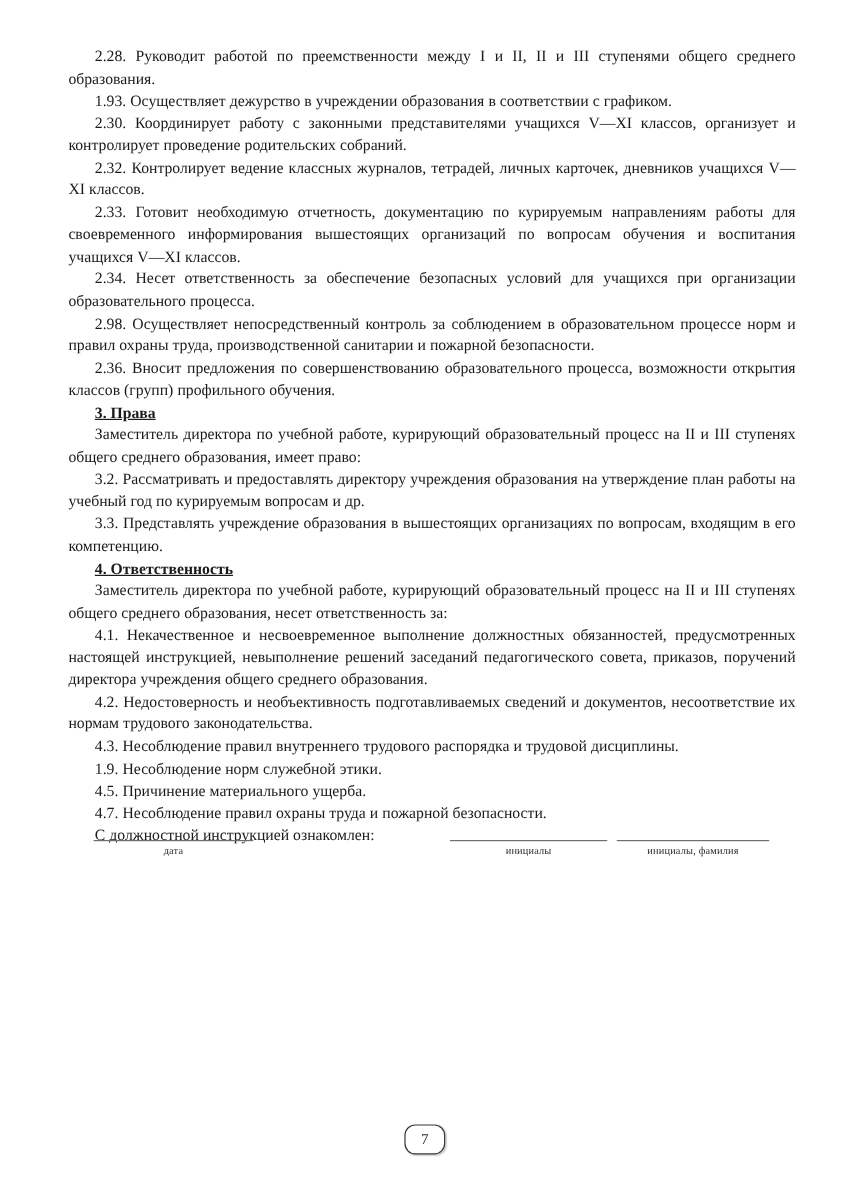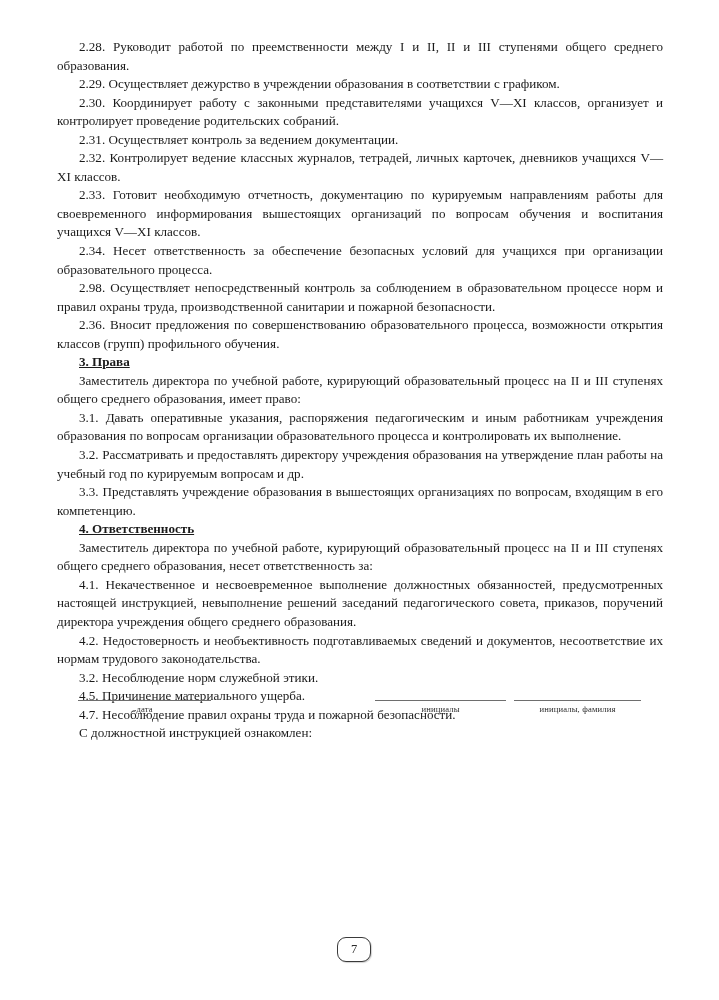--- a/index.html
+++ b/index.html
@@ -110,40 +110,39 @@
   }
 </style>
 </head>
 <body>
 
 <div id="page">
 
   <div id="content">
 
     <p class="para">2.28.  Руководит работой по преемственности между I и II, II и III ступенями общего среднего образования.</p>
-    <p class="para">2.29.  Осуществляет дежурство в учреждении образования в соответствии с графиком.</p>
+    <p class="para">1.93.  Осуществляет дежурство в учреждении образования в соответствии с графиком.</p>
     <p class="para">2.30.  Координирует работу с законными представителями учащихся V—XI классов, организует и контролирует проведение родительских собраний.</p>
-    <p class="para">2.31.  Осуществляет контроль за ведением документации.</p>
     <p class="para">2.32.  Контролирует ведение классных журналов, тетрадей, личных карточек, дневников учащихся V—XI классов.</p>
     <p class="para">2.33.  Готовит необходимую отчетность, документацию по курируемым направлениям работы для своевременного информирования вышестоящих организаций по вопросам обучения и воспитания учащихся V—XI классов.</p>
     <p class="para">2.34.  Несет ответственность за обеспечение безопасных условий для учащихся при организации образовательного процесса.</p>
     <p class="para">2.98.  Осуществляет непосредственный контроль за соблюдением в образовательном процессе норм и правил охраны труда, производственной санитарии и пожарной безопасности.</p>
     <p class="para">2.36.  Вносит предложения по совершенствованию образовательного процесса, возможности открытия классов (групп) профильного обучения.</p>
 
     <p class="heading">3. Права</p>
     <p class="para">Заместитель директора по учебной работе, курирующий образовательный процесс на II и III ступенях общего среднего образования, имеет право:</p>
-    <p class="para">3.1. Давать оперативные указания, распоряжения педагогическим и иным работникам учреждения образования по вопросам организации образовательного процесса и контролировать их выполнение.</p>
     <p class="para">3.2. Рассматривать и предоставлять директору учреждения образования на утверждение план работы на учебный год по курируемым вопросам и др.</p>
     <p class="para">3.3. Представлять учреждение образования в вышестоящих организациях по вопросам, входящим в его компетенцию.</p>
 
     <p class="heading">4. Ответственность</p>
     <p class="para">Заместитель директора по учебной работе, курирующий образовательный процесс на II и III ступенях общего среднего образования, несет ответственность за:</p>
     <p class="para">4.1. Некачественное и несвоевременное выполнение должностных обязанностей, предусмотренных настоящей инструкцией, невыполнение решений заседаний педагогического совета, приказов, поручений директора учреждения общего среднего образования.</p>
     <p class="para">4.2. Недостоверность и необъективность подготавливаемых сведений и документов, несоответствие их нормам трудового законодательства.</p>
-    <p class="para lastline">3.2. Несоблюдение норм служебной этики.</p>
+    <p class="para lastline">4.3. Несоблюдение правил внутреннего трудового распорядка и трудовой дисциплины.</p>
+    <p class="para lastline">1.9. Несоблюдение норм служебной этики.</p>
     <p class="para lastline">4.5. Причинение материального ущерба.</p>
     <p class="para lastline">4.7. Несоблюдение правил охраны труда и пожарной безопасности.</p>
     <p class="para lastline">С должностной инструкцией ознакомлен:</p>
 
   </div>
 
   <div id="sig-block">
 
     <div class="sig-group" id="sig-date">
       <div class="sig-rule"></div>

